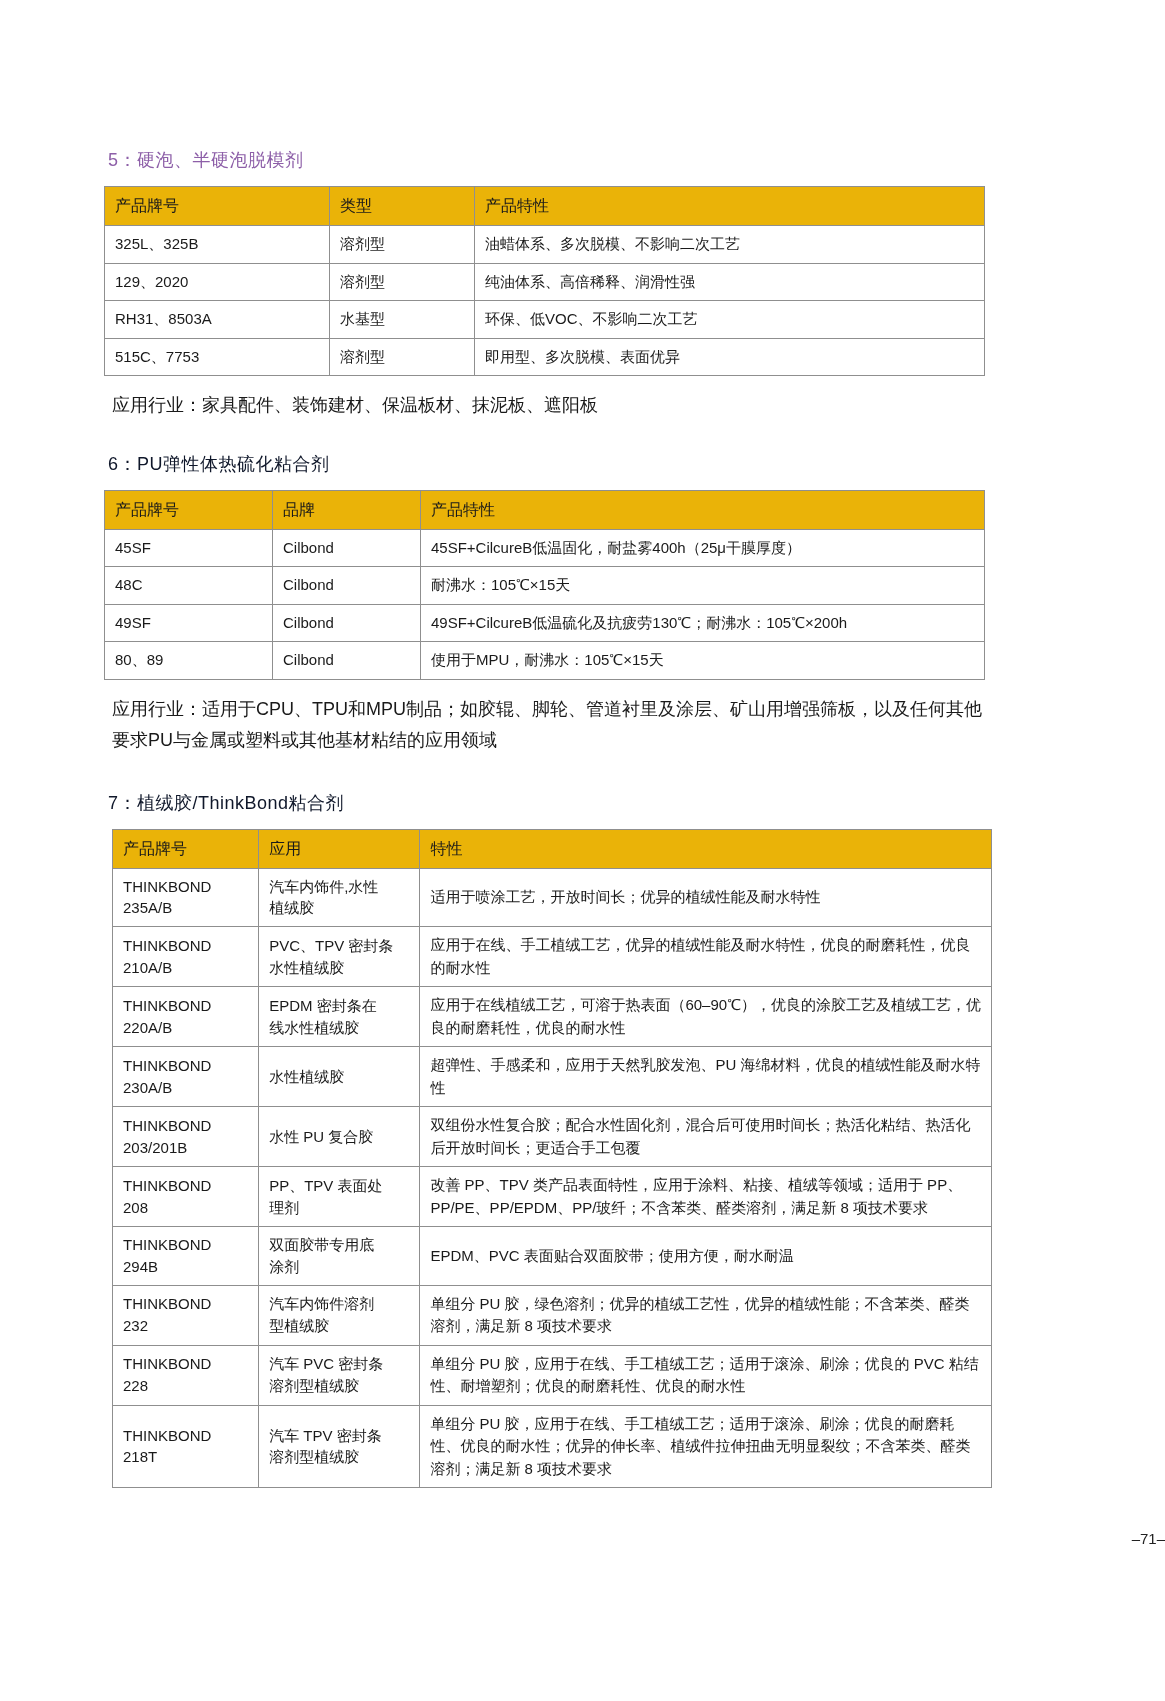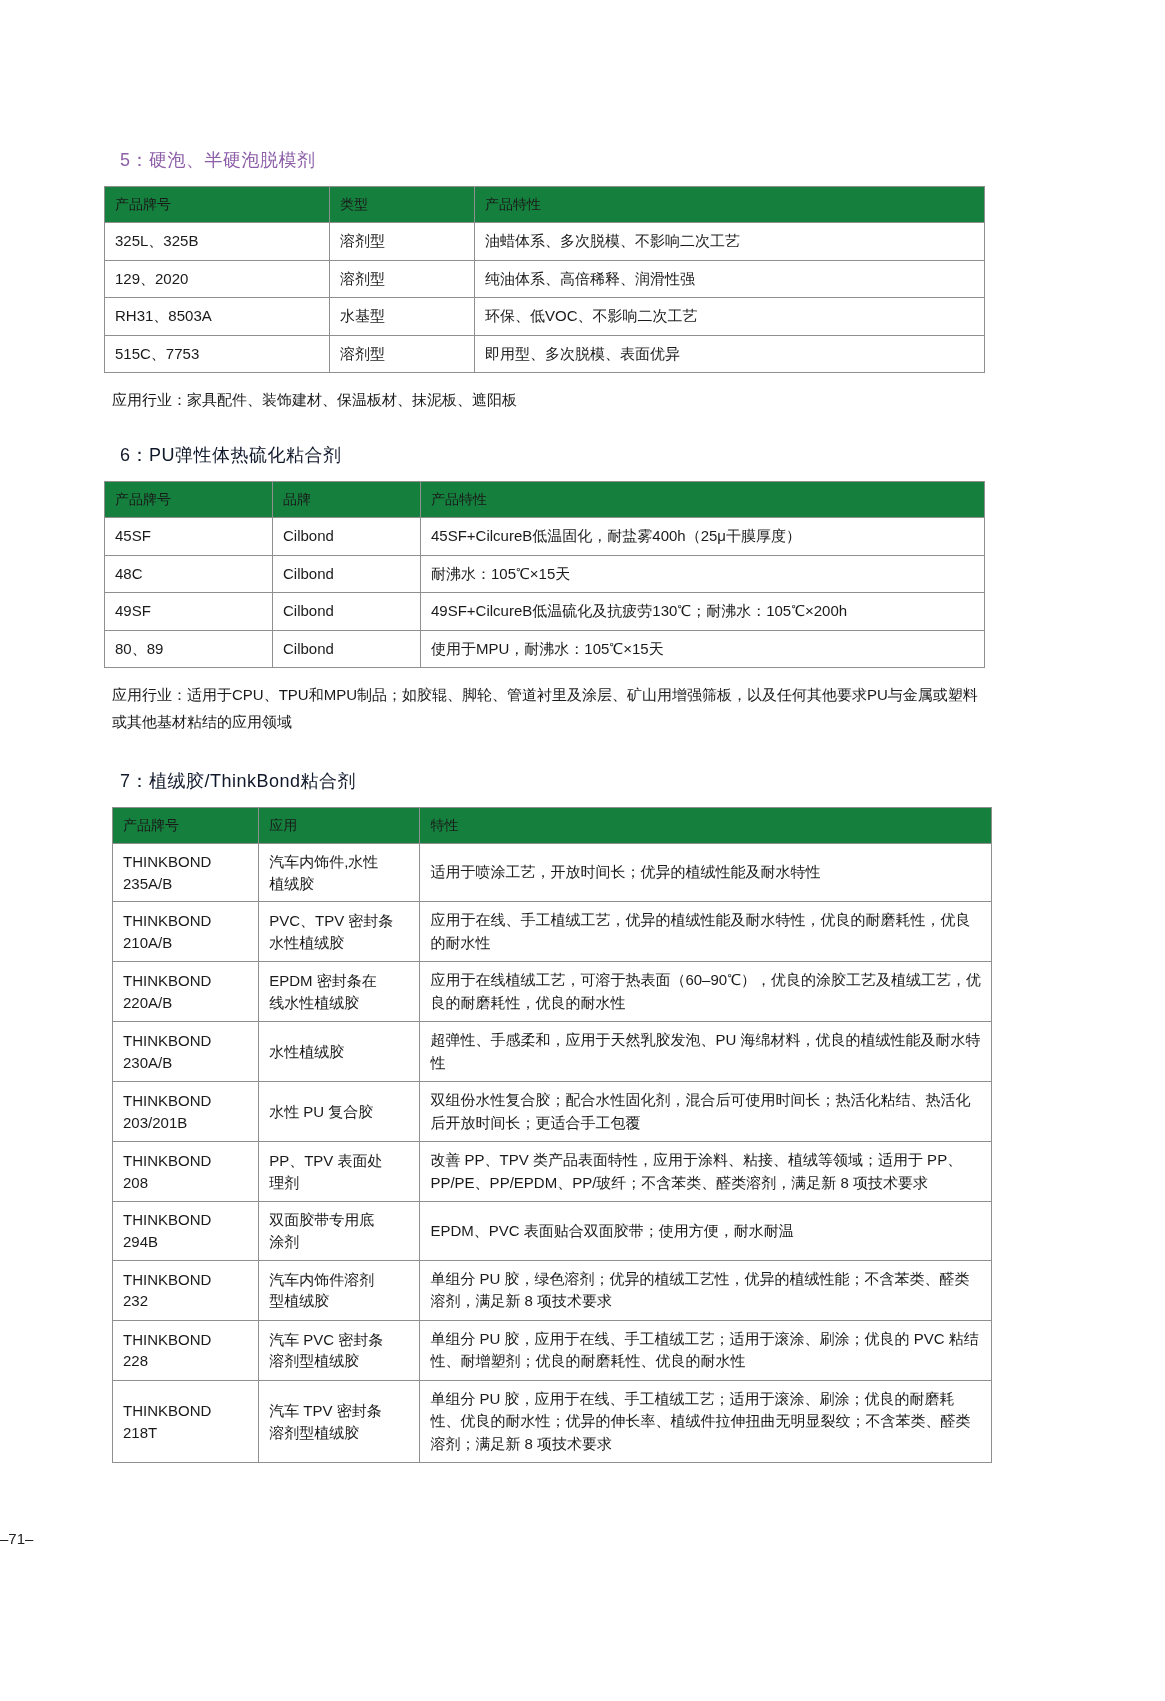--- a/index.html
+++ b/index.html
@@ -26,44 +26,44 @@
   .content {
     position: absolute;
     left: 104px;
     top: 148px;
     width: 880px;
   }
   h2.section-title {
     font-size: 18px;
     font-weight: normal;
     color: #8d5fa8;
-    margin: 0 0 14px 16px;
+    margin: 0 0 14px 4px;
     letter-spacing: 0.5px;
   }
   h2.section-title.purple2 { color: #0f172a; }
   table.doc-table {
     border-collapse: collapse;
     width: 880px;
     table-layout: fixed;
     font-size: 15px;
   }
   table.doc-table th, table.doc-table td {
     border: 1px solid #8f8f8f;
     padding: 7px 10px;
     text-align: left;
     vertical-align: middle;
     line-height: 1.5;
     font-weight: normal;
   }
   table.doc-table thead th {
-    background: #15803d;
-    font-size: 14px;
+    background: #eab308;
+    font-size: 16px;
   }
   .note {
-    font-size: 15px;
+    font-size: 18px;
     line-height: 1.75;
     margin: 14px 0 0 8px;
     width: 872px;
   }
   .spacer-sm { height: 30px; }
   .spacer-md { height: 34px; }
   .t1 col.c1 { width: 225px; }
   .t1 col.c2 { width: 145px; }
   .t1 col.c3 { width: 510px; }
   .t2 col.c1 { width: 168px; }
@@ -75,21 +75,21 @@
   .t3 col.c3 { width: 567px; }
   .t3 td, .t3 th { padding: 8px 9px; }
   .t3 .brand { white-space: pre-line; line-height: 1.45; }
   .t3 .app { line-height: 1.45; }
   .t3 .feat { line-height: 1.5; }
   .pagenum {
     position: absolute;
     left: 0;
     top: 1530px;
     width: 1165px;
-    text-align: left;
+    text-align: right;
     font-size: 15px;
     color: #222;
   }
 </style>
 </head>
 <body>
 
 <div class="page">
   <div class="content">
 

